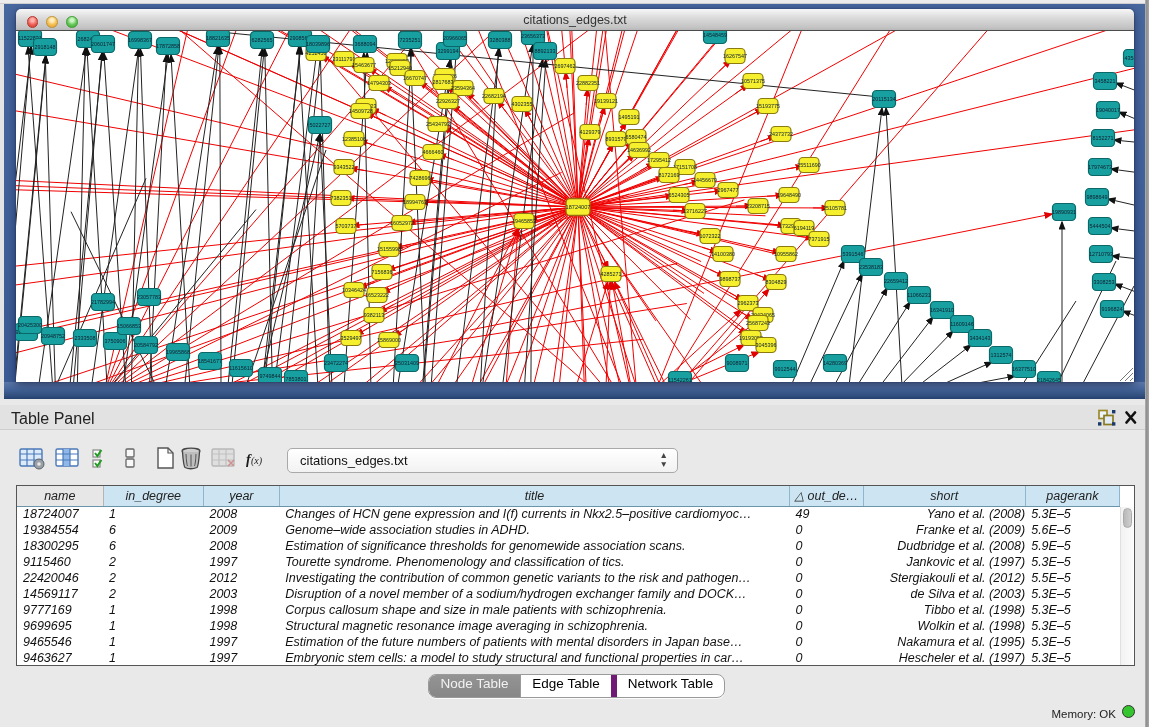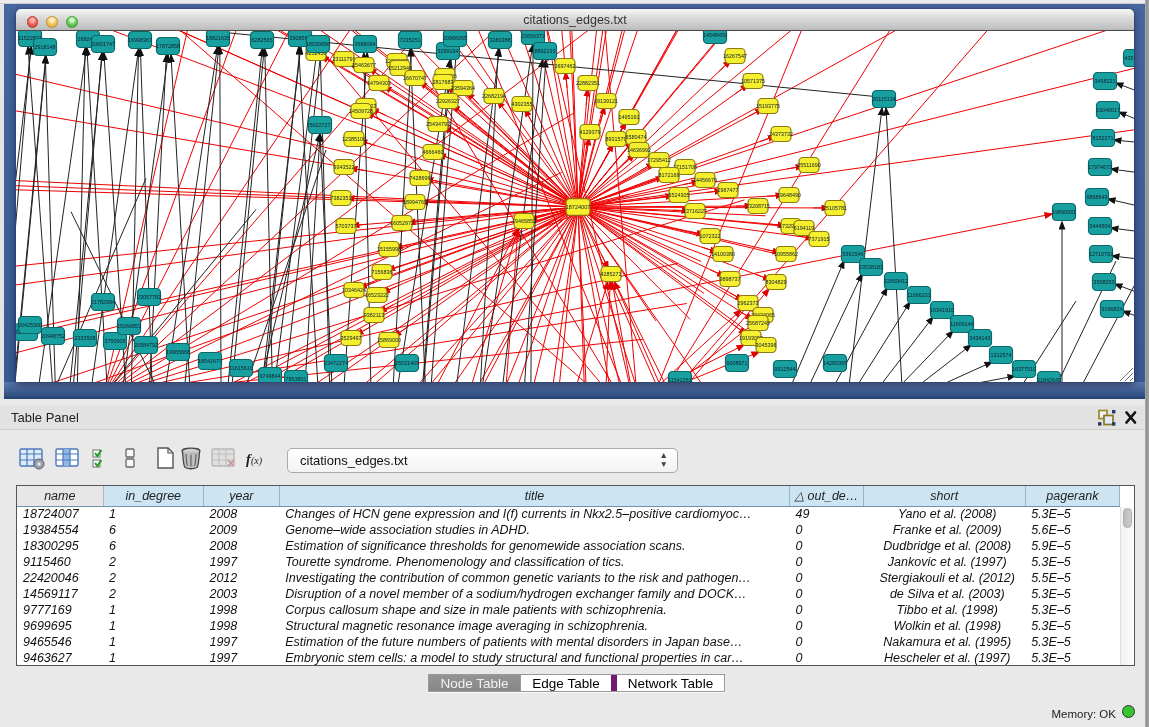--- a/index.html
+++ b/index.html
@@ -29,44 +29,44 @@
   #tl-y { left:30px; background:radial-gradient(circle at 50% 32%, #ffeec2 0 18%, #f5bf50 55%, #d29a34 100%);
     border:0.5px solid #c09334; }
   #tl-g { left:50px; background:radial-gradient(circle at 50% 32%, #ccf5c4 0 18%, #63c757 55%, #3da332 100%);
     border:0.5px solid #3f9e34; }
   #canvas { position:absolute; left:0; top:22px; width:1118px; height:351px;
     background:#fff; overflow:hidden; }
   #tablepanel { position:absolute; left:0; top:399px; width:1149px; height:328px;
     background:#e9e9e9; }
   #tp-header { position:absolute; left:0; top:6px; width:1145px; height:25px;
     background:#e2e2e2; border-bottom:1px solid #cdcdcd; }
-  #tp-header .t { position:absolute; left:11px; top:5px; font-size:13px; color:#222; }
+  #tp-header .t { position:absolute; left:11px; top:5px; font-size:16px; color:#222; }
   #tp-title-icons { position:absolute; right:7px; top:4px; }
   #toolbar { position:absolute; left:16px; top:44px; height:30px; }
   #combo { position:absolute; left:287px; top:49px; width:391px; height:25px;
     background:linear-gradient(#ffffff,#f2f2f2); border:1px solid #a9a9a9; border-radius:5px;
     font-size:13px; color:#111; line-height:23px; padding-left:12px; }
   #combo .steppers { position:absolute; right:9px; top:2px; font-size:8.5px; color:#444;
     line-height:9px; text-align:center; }
   #tablewrap { position:absolute; left:16px; top:86px; width:1119px; height:181px;
     background:#fff; border:1px solid #555; }
   table.grid { border-collapse:collapse; table-layout:fixed; width:1103px; font-size:12.5px;font-style:italic; }
   table.grid th { height:20px; font-weight:normal; background:#cde5f3;
     border-right:1px solid #8fb6cc; border-bottom:1px solid #6b93aa; color:#222;
     overflow:hidden; white-space:nowrap; }
   table.grid th.gray { background:#e7e7e7; border-right:1px solid #b5b5b5; }
   table.grid td { height:16px; padding:0 0 0 6px; color:#111; overflow:hidden;
     white-space:nowrap; }
-  td.c { text-align:center; padding:0; }
+  td.c { text-align:right; padding:0; }
   #vscroll { position:absolute; right:1px; top:21px; width:13px; height:158px;
     background:linear-gradient(90deg,#f2f2f2,#fbfbfb); border-left:1px solid #e0e0e0; }
   #vthumb { position:absolute; left:2px; top:1px; width:9px; height:20px;
     background:linear-gradient(90deg,#b9b9b9,#cfcfcf); border-radius:5px; border:1px solid #aaa; }
-  #tabs { position:absolute; left:428px; top:275px; height:18px; display:flex;
-    border:1px solid #9a9a9a; border-radius:0; overflow:hidden;
+  #tabs { position:absolute; left:428px; top:275px; height:24px; display:flex;
+    border:1px solid #9a9a9a; border-radius:8px; overflow:hidden;
     background:#fff; box-shadow:0 1px 0 rgba(255,255,255,0.8); }
   #tabs div { font-size:13.5px; line-height:17px; color:#000000; text-align:center; }
   #tabs div.sel { background:linear-gradient(#949494,#878787); color:#f2f2f2; width:91px; }
   #tabs div.t2 { width:91px; border-left:1px solid #9a9a9a; }
   #tabs div.t3 { width:113px; border-left:6px solid #701a75; }
   #memory { position:absolute; right:33px; top:309px; font-size:11.5px; color:#222; }
   #memdot { position:absolute; right:14px; top:306px; width:13px; height:13px;
     border-radius:50%; background:#35c52f; border:1.5px solid #333; }
 </style>
 </head>

